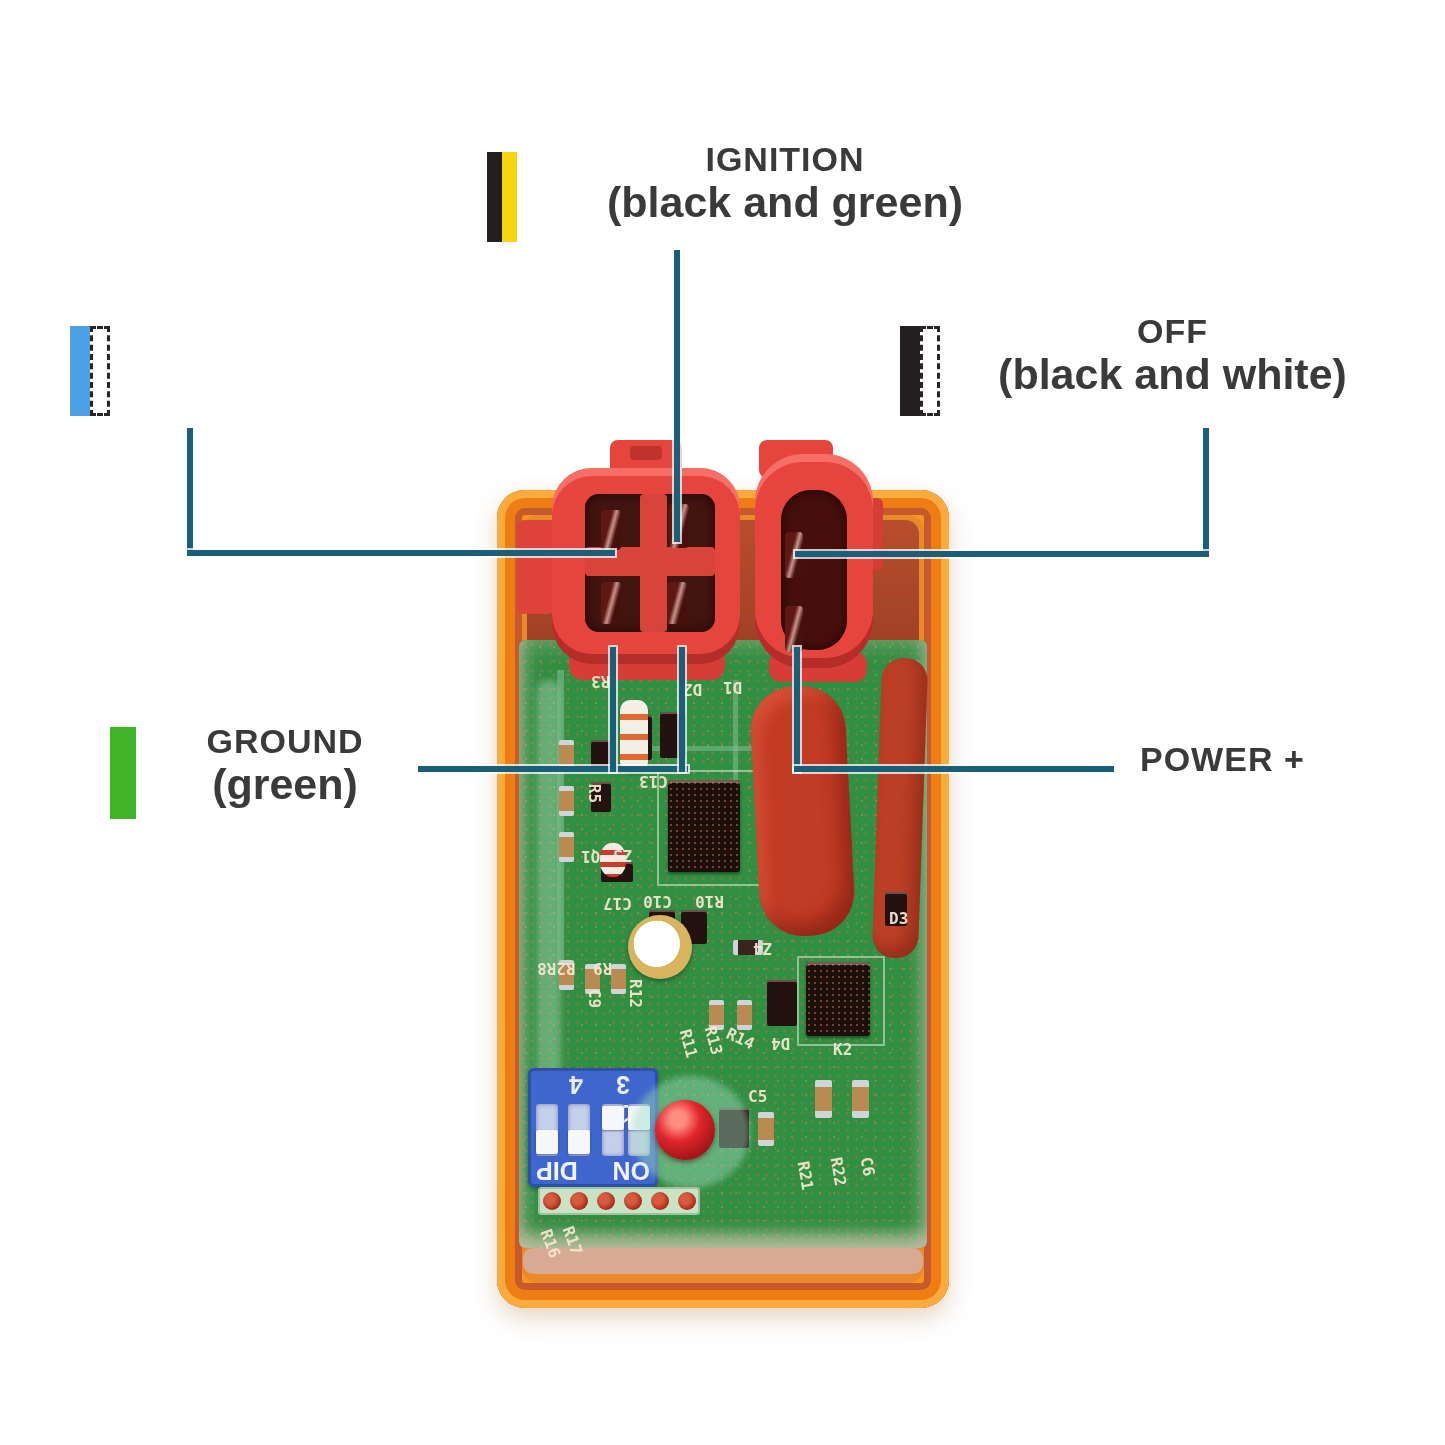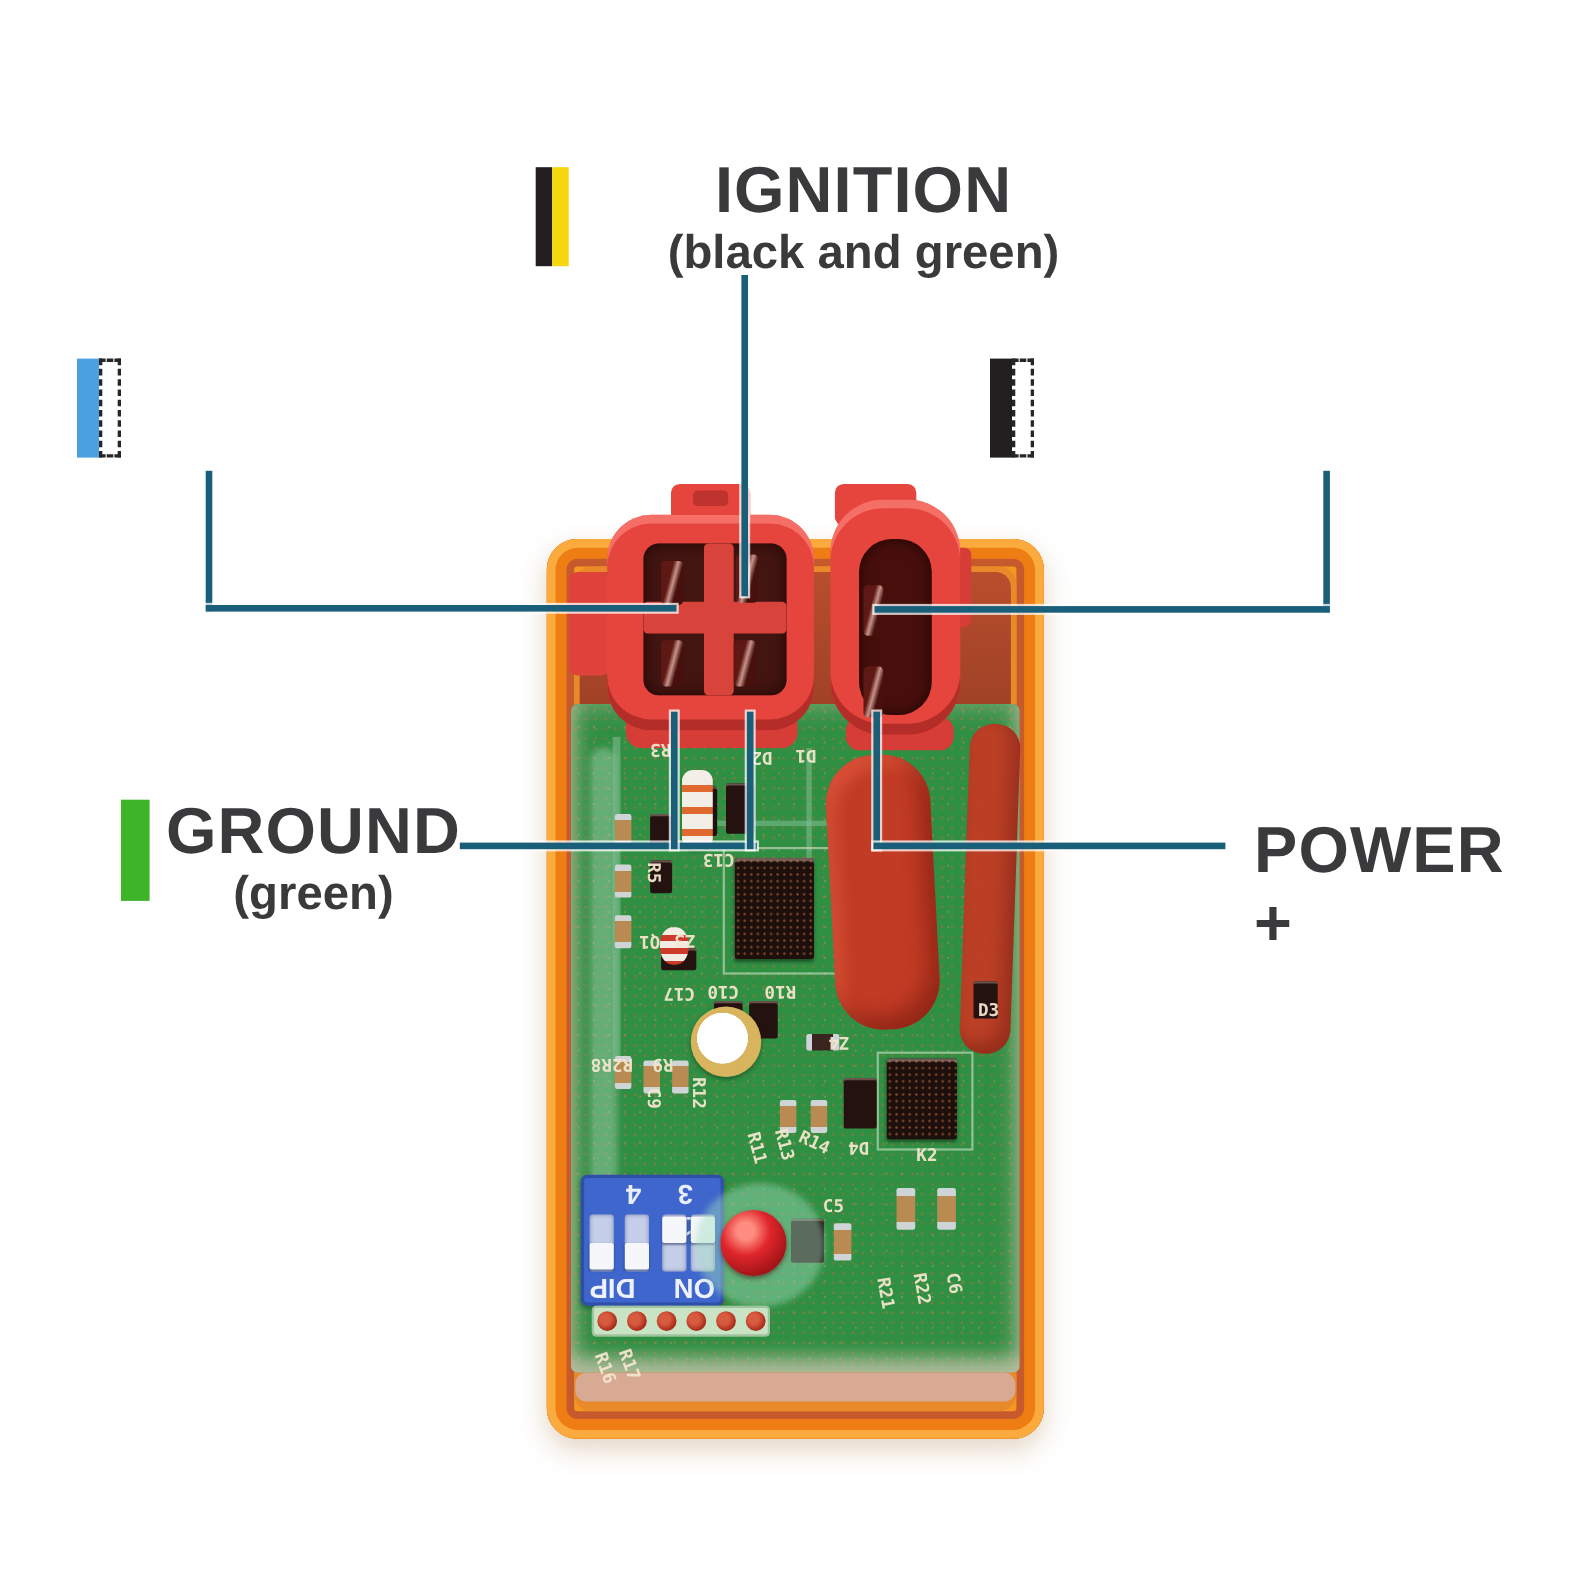--- a/index.html
+++ b/index.html
@@ -1,21 +1,21 @@
 <!DOCTYPE html>
 <html style="--leader: #1a5f7a; --text: #3a3a3c; --wire-black: #231f20; --wire-yellow: #f6d60e; --wire-blue: #4aa0e0; --wire-green: #3eb529; --case-orange: #f6981f; --connector: #e6453e; --pcb: #2f8f43; --dip: #3f66cc; --led: #d31b20;"><head>
 <meta charset="utf-8">
 <style>
   html,body{margin:0;padding:0;background:#ffffff;}
   .canvas{position:relative;width:1445px;height:1445px;background:#ffffff;overflow:hidden;
           font-family:"Liberation Sans","DejaVu Sans",sans-serif;}
 
   
   .label-block{position:absolute;text-align:center;color:var(--text,#3a3a3c);}
-  .lbl-title{font-size:59px;font-weight:bold;line-height:1.12;letter-spacing:1px;}
+  .lbl-title{font-size:34px;font-weight:bold;line-height:1.12;letter-spacing:1px;}
   .lbl-sub{font-size:43px;font-weight:bold;line-height:1.12;letter-spacing:0px;}
 
   
   .swatch{position:absolute;display:flex;}
   .sw-half{width:15px;height:90px;}
   .sw-black{background:var(--wire-black,#231f20);}
   .sw-yellow{background:var(--wire-yellow,#f6d60e);}
   .sw-solid{width:20px;height:90px;}
   .sw-blue{background:var(--wire-blue,#4aa0e0);}
   .sw-green{width:26px;height:92px;background:var(--wire-green,#3eb529);}
@@ -128,20 +128,24 @@
   </div>
 
   <div class="swatch" style="left:70px;top:326px;">
     <div class="sw-solid sw-blue"></div>
     <div class="sw-dashed"></div>
   </div>
 
   <div class="swatch" style="left:900px;top:326px;">
     <div class="sw-solid sw-black" style="width:20px;"></div>
     <div class="sw-dashed"></div>
+  </div>
+  <div class="label-block" style="left:950px;top:312px;width:445px;">
+    <div class="lbl-title">OFF</div>
+    <div class="lbl-sub">(black and white)</div>
   </div>
 
   <div class="swatch" style="left:110px;top:727px;">
     <div class="sw-green"></div>
   </div>
   <div class="label-block" style="left:1140px;top:740px;width:280px;text-align:left;">
     <div class="lbl-title">POWER +</div>
   </div>
 
   <div class="label-block" style="left:150px;top:722px;width:270px;">

